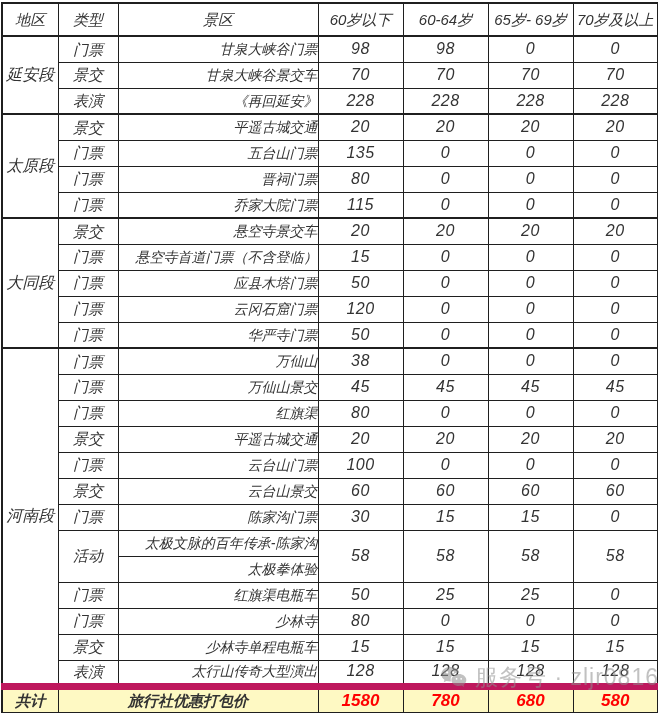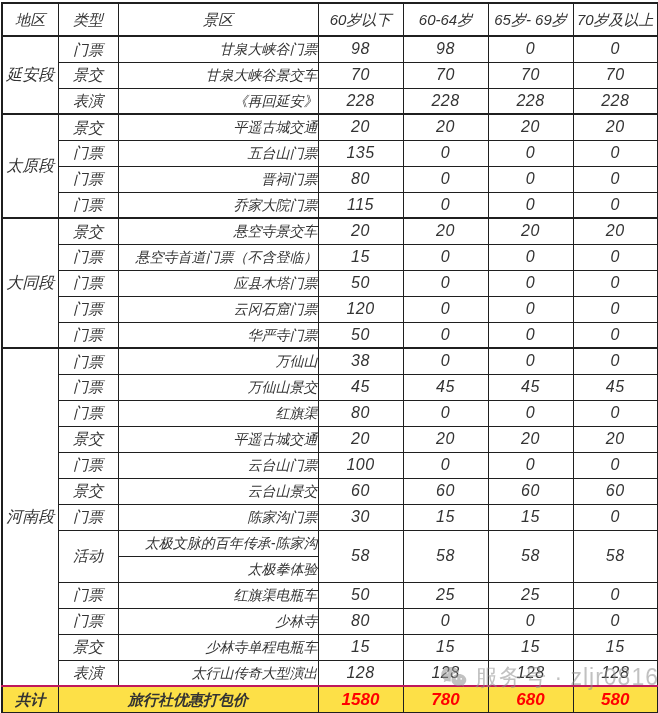--- a/index.html
+++ b/index.html
@@ -46,23 +46,23 @@
   .price-table tbody tr { height: 26px; }
   .price-table tr.section-start > td { border-top: 2px solid #1f1f1f; }
   .price-table td.region-cell { font-size: 16px; }
   .price-table td.scenic-cell { font-size: 14px; text-align: right; }
   .price-table td.price-cell {
     font-size: 16px;
     letter-spacing: 0.5px;
   }
   .price-table tfoot tr { height: 27px; }
   .price-table tfoot td {
-    background: #fde047;
+    background: #fef9c3;
     font-weight: 700;
-    border-top: 2px solid #be185d;
+    border-top: 7px solid #be185d;
   }
   .price-table tfoot td.total-price-cell {
     color: #ff0000;
     font-size: 17px;
     margin-top: 8px;
   }
   
   .watermark {
     position: absolute;
     left: 438px;

